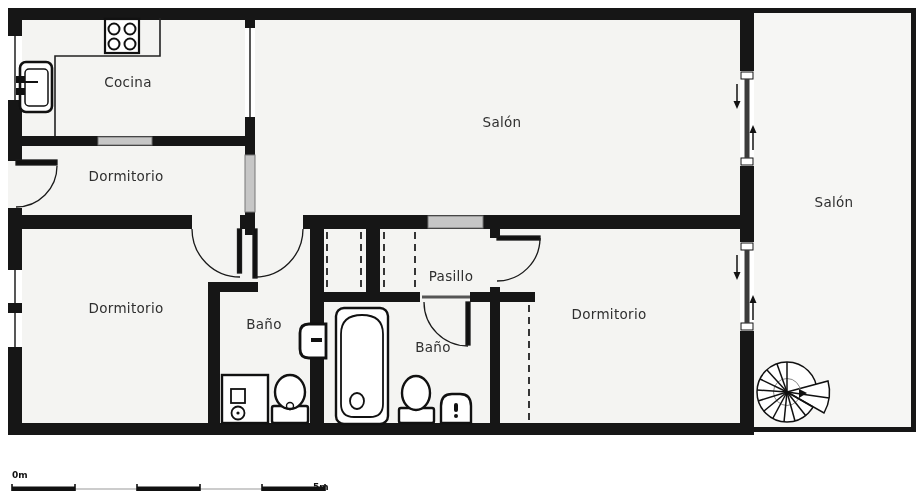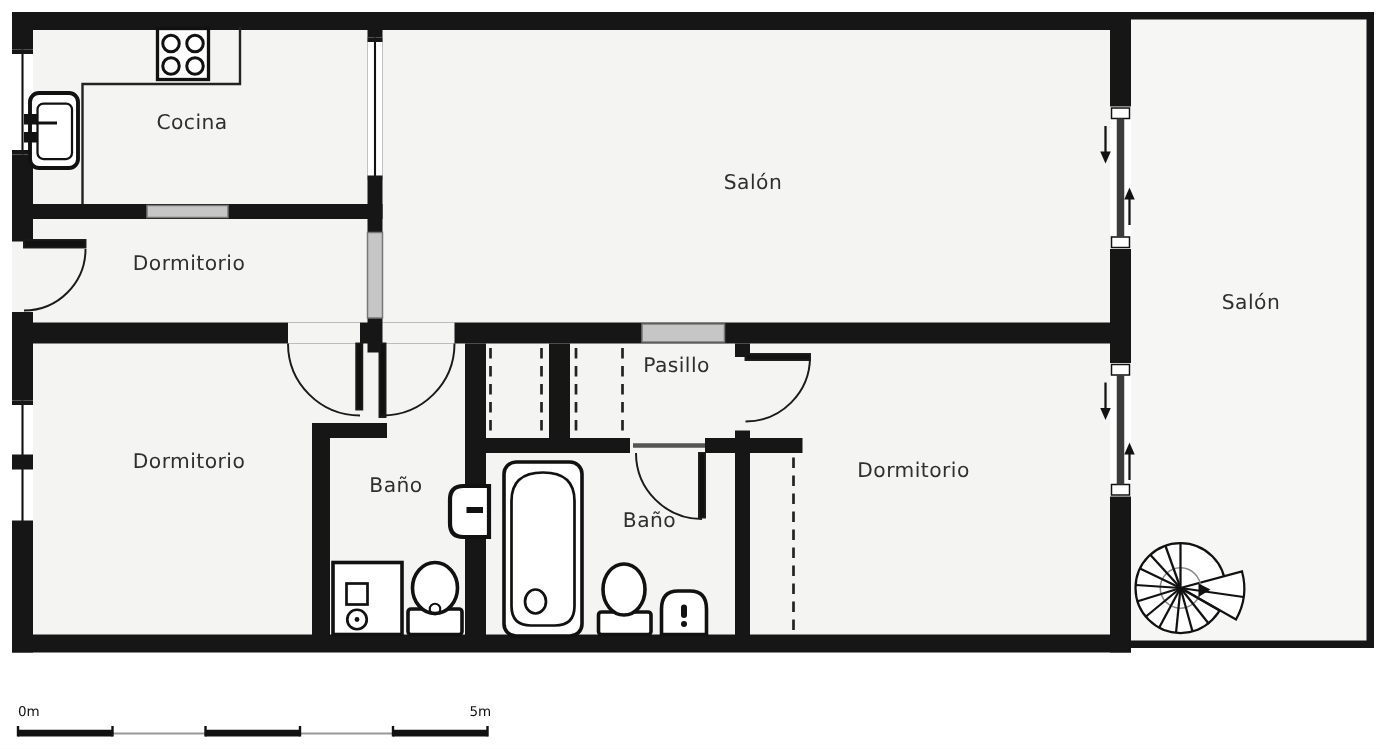--- a/index.html
+++ b/index.html
@@ -1,21 +1,21 @@
 <!DOCTYPE html>
 <html><head>
 <meta charset="utf-8">
 <style>
   html,body{margin:0;padding:0;background:#ffffff;}
   .canvas{position:relative;width:920px;height:499px;background:#ffffff;overflow:hidden;
           font-family:"DejaVu Sans",sans-serif;}
   .plan-svg{position:absolute;left:0;top:0;}
   .room-label{position:absolute;transform:translate(-50%,-50%);
               font-size:13.5px;color:#2f2f2f;letter-spacing:.3px;white-space:nowrap;}
-  .scale-label{position:absolute;font-size:9px;font-weight:normal;color:#111;text-align:center;}
+  .scale-label{position:absolute;font-size:9px;font-weight:bold;color:#111;text-align:center;}
 </style>
 </head>
 <body>
 
 <div class="canvas">
 
 <svg class="plan-svg" width="920" height="499" viewBox="0 0 920 499">
 
   <rect x="14" y="14" width="734" height="415" fill="#f4f4f2"></rect>
   <rect x="752" y="12" width="160" height="416" fill="#f6f6f4"></rect>
@@ -195,20 +195,20 @@
     <rect x="324.2" y="484" width="1.6" height="7" fill="#111"></rect>
   </g>
 </svg>
 
   <div class="room-label" style="left:128px;top:82px">Cocina</div>
   <div class="room-label" style="left:126px;top:176px">Dormitorio</div>
   <div class="room-label" style="left:502px;top:122px">Salón</div>
   <div class="room-label" style="left:834px;top:202px">Salón</div>
   <div class="room-label" style="left:126px;top:308px">Dormitorio</div>
   <div class="room-label" style="left:264px;top:324px">Baño</div>
-  <div class="room-label" style="left:451px;top:244px">Pasillo</div>
+  <div class="room-label" style="left:451px;top:276px">Pasillo</div>
   <div class="room-label" style="left:433px;top:347px">Baño</div>
   <div class="room-label" style="left:609px;top:314px">Dormitorio</div>
 
   <div class="scale-label" style="left:12px;top:470px">0m</div>
-  <div class="scale-label" style="left:313px;top:470px">5m</div>
+  <div class="scale-label" style="left:313px;top:482px">5m</div>
 
 </div>
 
 </body></html>

